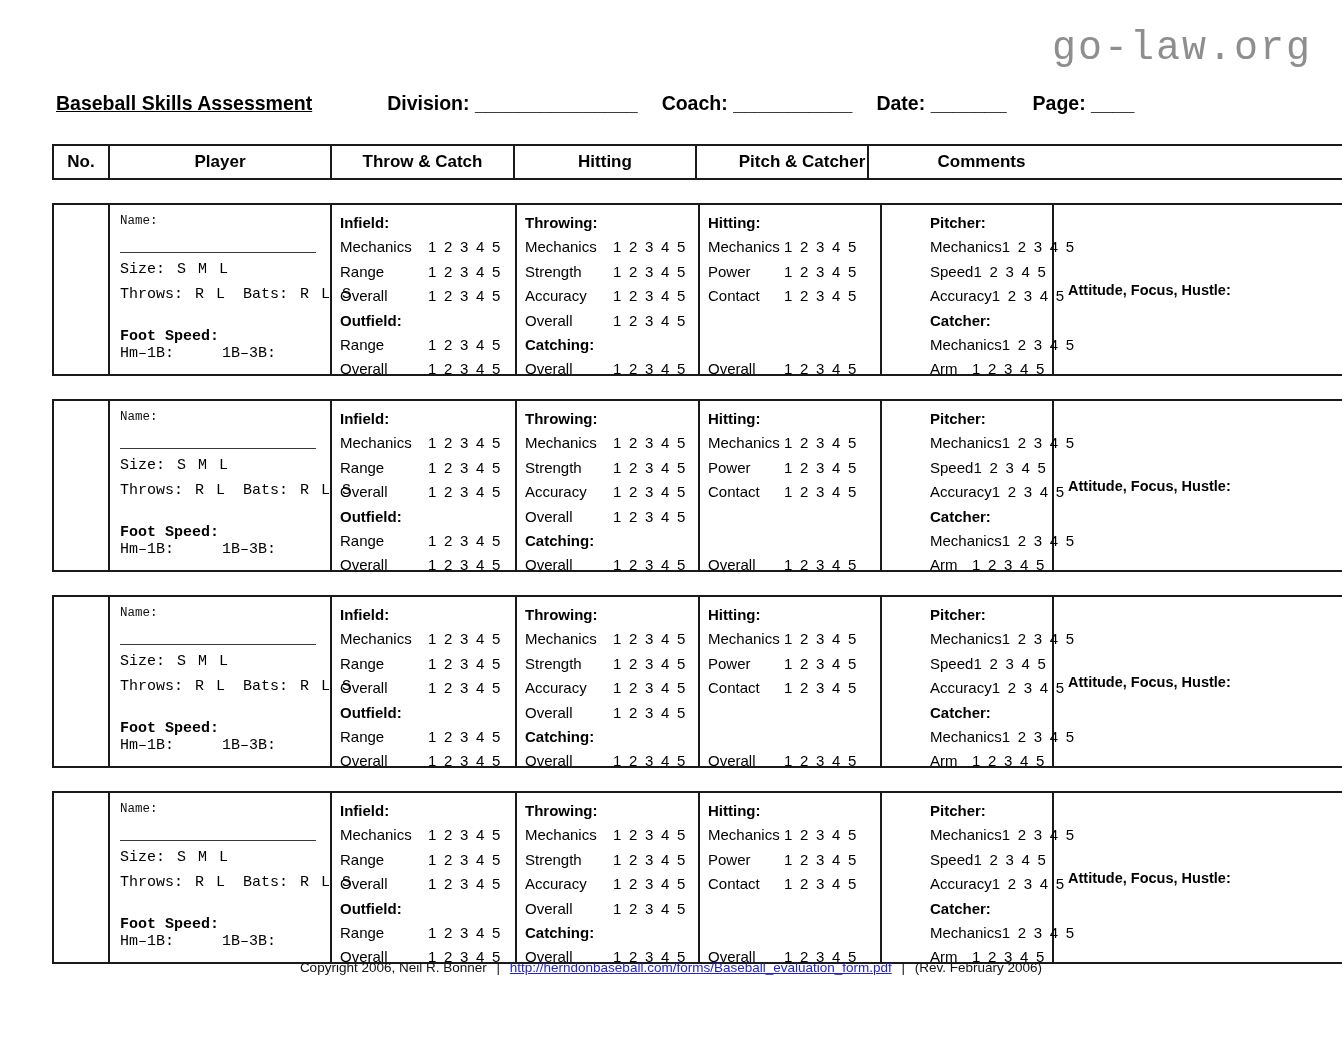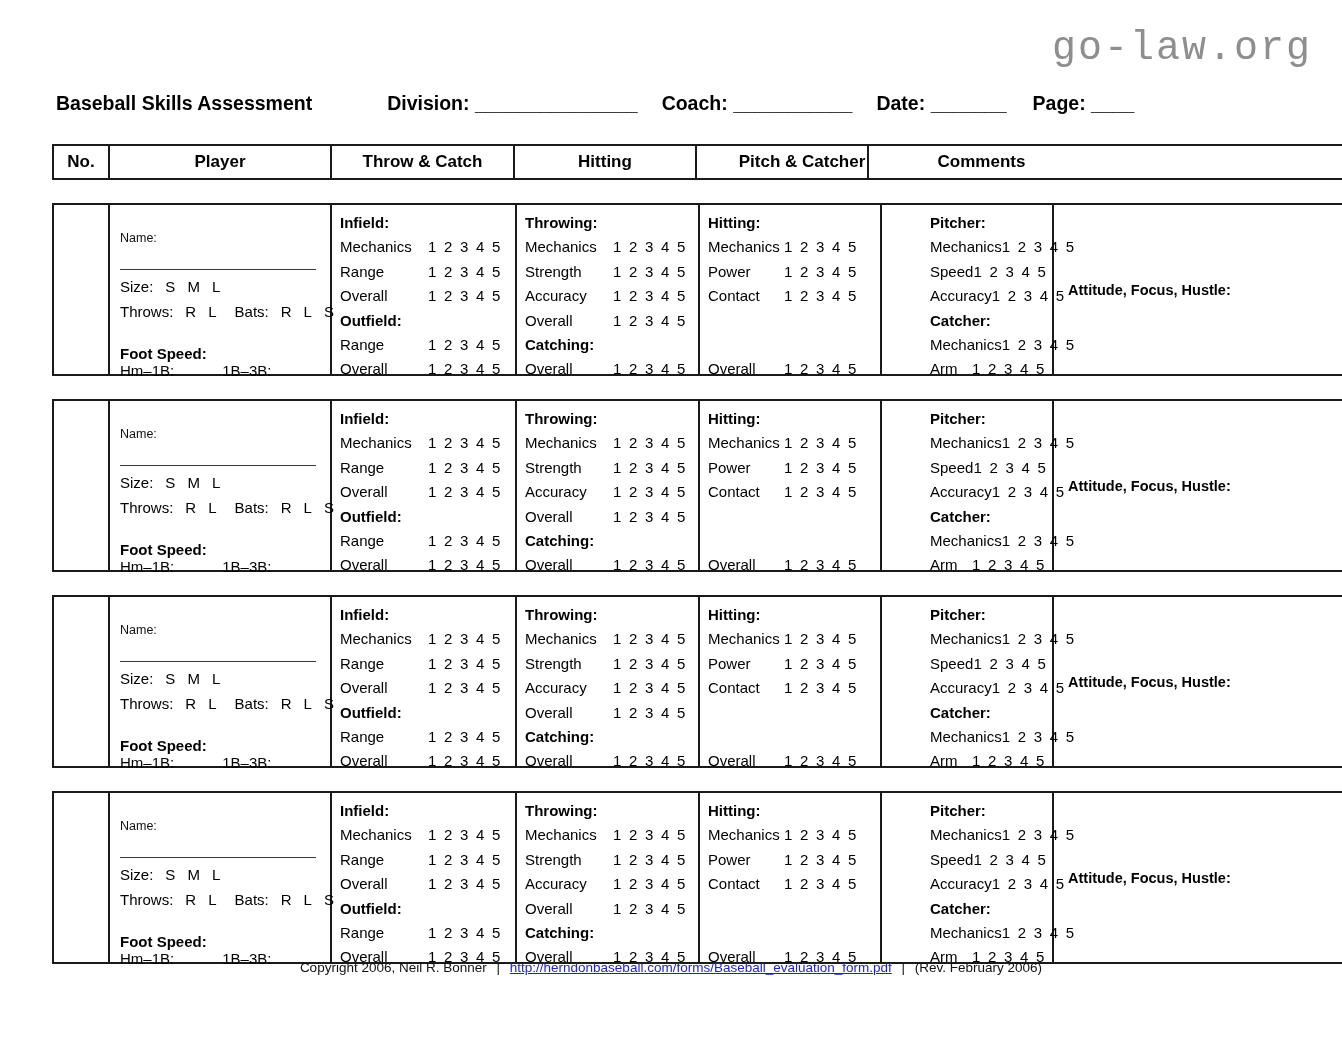--- a/index.html
+++ b/index.html
@@ -34,21 +34,21 @@
     left: 56px;
     top: 92px;
     right: 50px;
     height: 26px;
     display: flex;
     align-items: baseline;
     font-weight: bold;
     font-size: 19.5px;
     white-space: nowrap;
   }
-  .titlebar .doc-title { font-size: 19.5px; font-weight: bold; }
+  .titlebar .doc-title { font-size: 19.5px; font-weight: bold; text-decoration: underline; }
   .titlebar .fieldgroup { display: inline-block; }
   .gap-a { width: 75px; display: inline-block; }
   .gap-b { width: 24px; display: inline-block; }
   .gap-c { width: 24px; display: inline-block; }
   .gap-d { width: 26px; display: inline-block; }
   .blank-line { letter-spacing: 0px; }
 
   
   .sheet {
     position: absolute;
@@ -92,21 +92,21 @@
   }
   .blk-cell {
     border-right: 2px solid #1a1a1a;
     box-sizing: border-box;
     position: relative;
     height: 100%;
   }
   .blk-cell:last-child { border-right: none; }
 
   
-  .player-pad { padding: 26px 10px 0 10px; }
+  .player-pad { padding: 9px 10px 0 10px; font-family: Liberation Mono, monospace; }
   .lbl-name {
     font-size: 12.5px;
     color: #111;
   }
   .name-rule {
     height: 0;
     border-bottom: 1.6px solid #3a3a3a;
     width: 196px;
     margin-top: 24px;
   }

